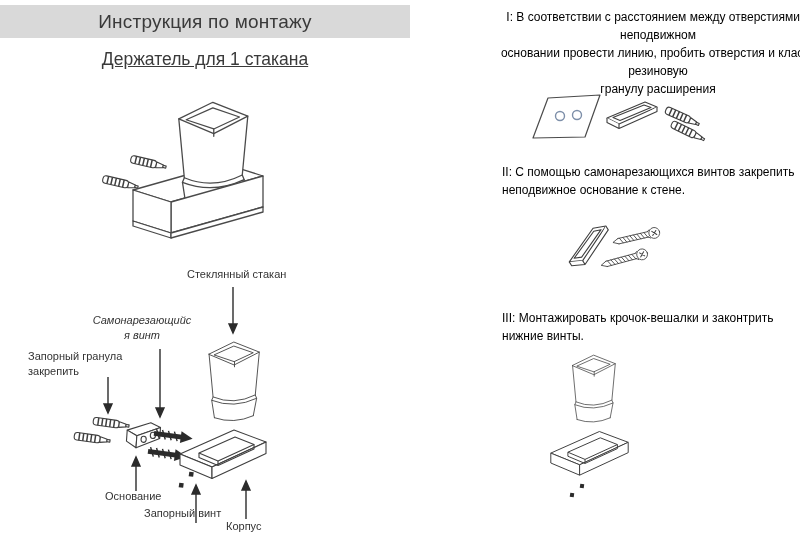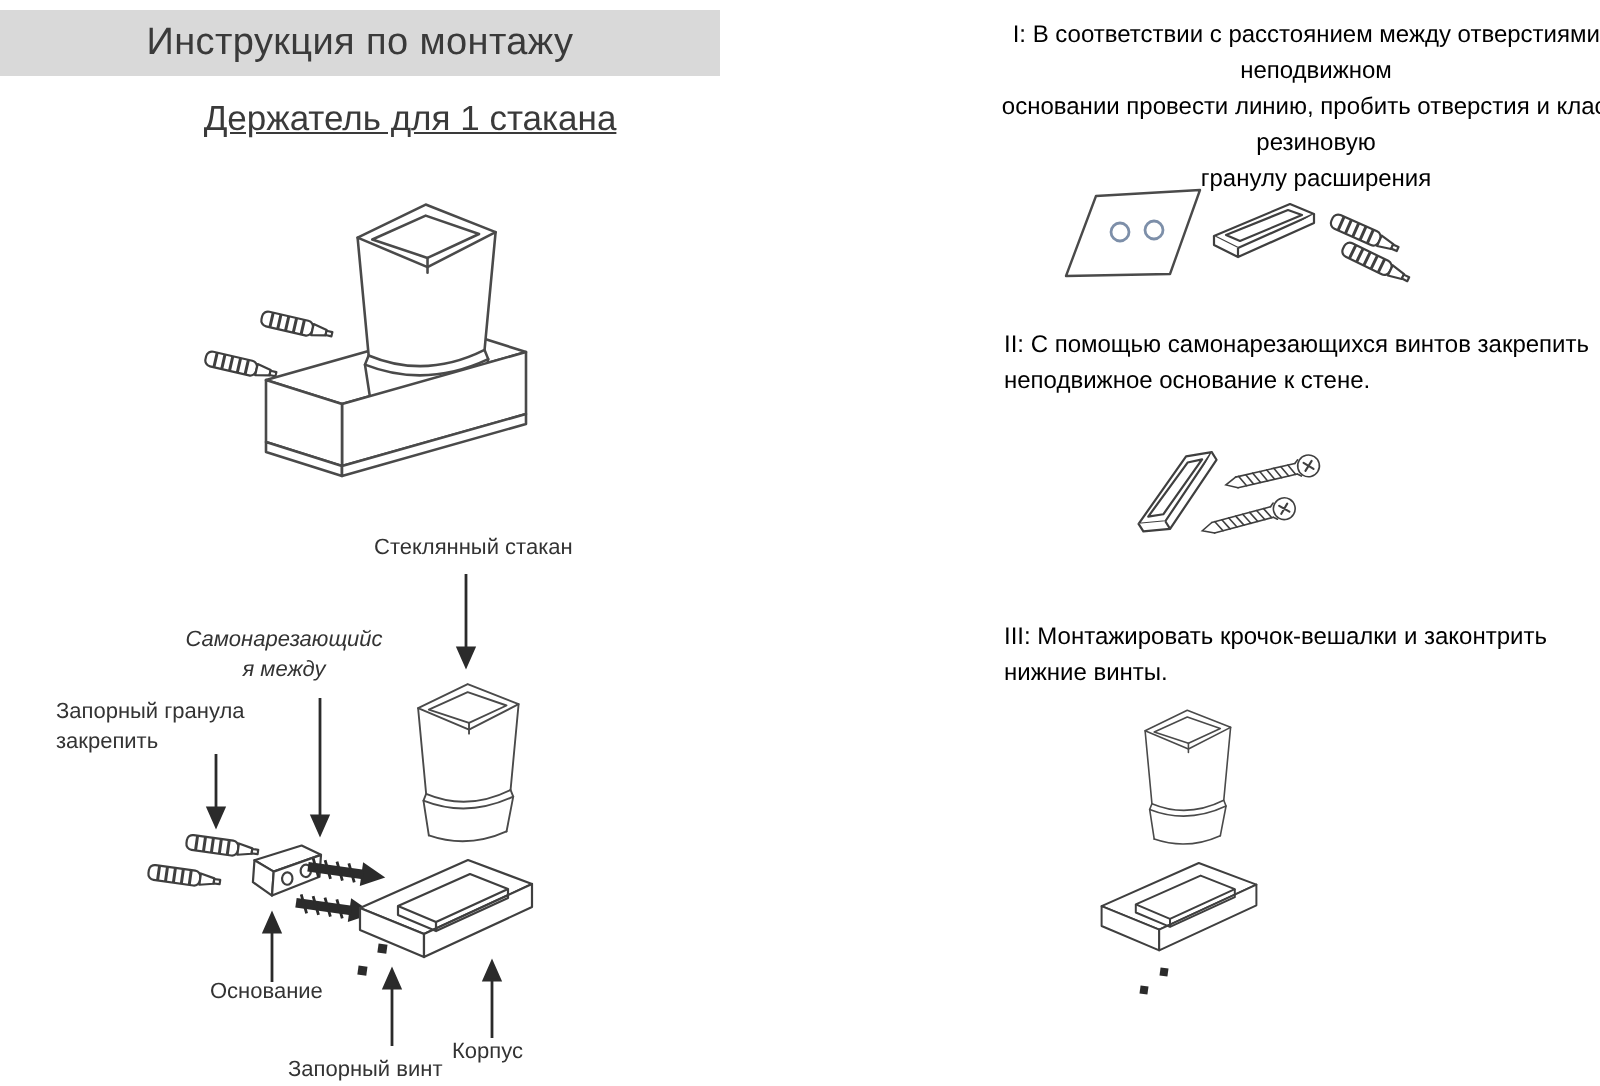--- a/index.html
+++ b/index.html
@@ -4,21 +4,21 @@
 <style>
   html,body{margin:0;padding:0;}
   body{
     width:800px;height:543px;position:relative;overflow:hidden;
     background:#ffffff;
     font-family:"Liberation Sans", sans-serif;
     color:#3a3a3a;
   }
   .abs{position:absolute;}
   .header-bar{
-    left:0;top:5px;width:360px;height:33px;
+    left:0;top:5px;width:410px;height:33px;
     background:#d9d9d9;
     display:flex;align-items:center;justify-content:center;
   }
   .page-title{font-size:19px;color:#3a3a3a;letter-spacing:.2px;}
   .subtitle{
     left:0;top:49px;width:410px;text-align:center;
     font-size:17.5px;color:#3a3a3a;text-decoration:underline;
   }
   .part-label{font-size:11px;color:#333;line-height:14.5px;white-space:nowrap;}
   .part-label.center{text-align:center;white-space:normal;font-style:italic;}
@@ -127,28 +127,28 @@
   <use href="#blackscrew" transform="translate(132,161) rotate(8)"></use>
   <use href="#blackscrew" transform="translate(126,179) rotate(8)"></use>
   <use href="#ring" transform="translate(158,160)"></use>
   <rect x="169" y="207" width="4.5" height="4.5" fill="#2b2b2b" transform="rotate(8 171 209)"></rect>
   <rect x="159" y="218" width="4.5" height="4.5" fill="#2b2b2b" transform="rotate(8 161 220)"></rect>
 </svg>
 
 <div class="abs part-label" style="left:187px;top:267px">Стеклянный стакан</div>
 <div class="abs part-label center" style="left:88px;top:313px;width:108px">
   <div>Самонарезающийс</div>
-  <div>я между</div>
+  <div>я винт</div>
 </div>
 <div class="abs part-label" style="left:28px;top:349px">
   <div>Запорный гранула</div>
   <div>закрепить</div>
 </div>
 <div class="abs part-label" style="left:105px;top:489px">Основание</div>
-<div class="abs part-label" style="left:144px;top:528px">Запорный винт</div>
+<div class="abs part-label" style="left:144px;top:506px">Запорный винт</div>
 <div class="abs part-label" style="left:226px;top:519px">Корпус</div>
 
 <div class="abs step-text centered" style="left:468px;top:8px;width:330px">
   <div>I: В соответствии с расстоянием между отверстиями в неподвижном</div>
   <div>основании провести линию, пробить отверстия и класть резиновую</div>
   <div>гранулу расширения</div>
 </div>
 
 <svg class="abs lineart" style="left:505px;top:85px" width="225" height="75" viewBox="0 0 225 75">
   <polygon points="43,13 95,10 80,52 28,53" fill="#ffffff" stroke="#4a4a4a" stroke-width="1.2" stroke-linejoin="round"></polygon>

